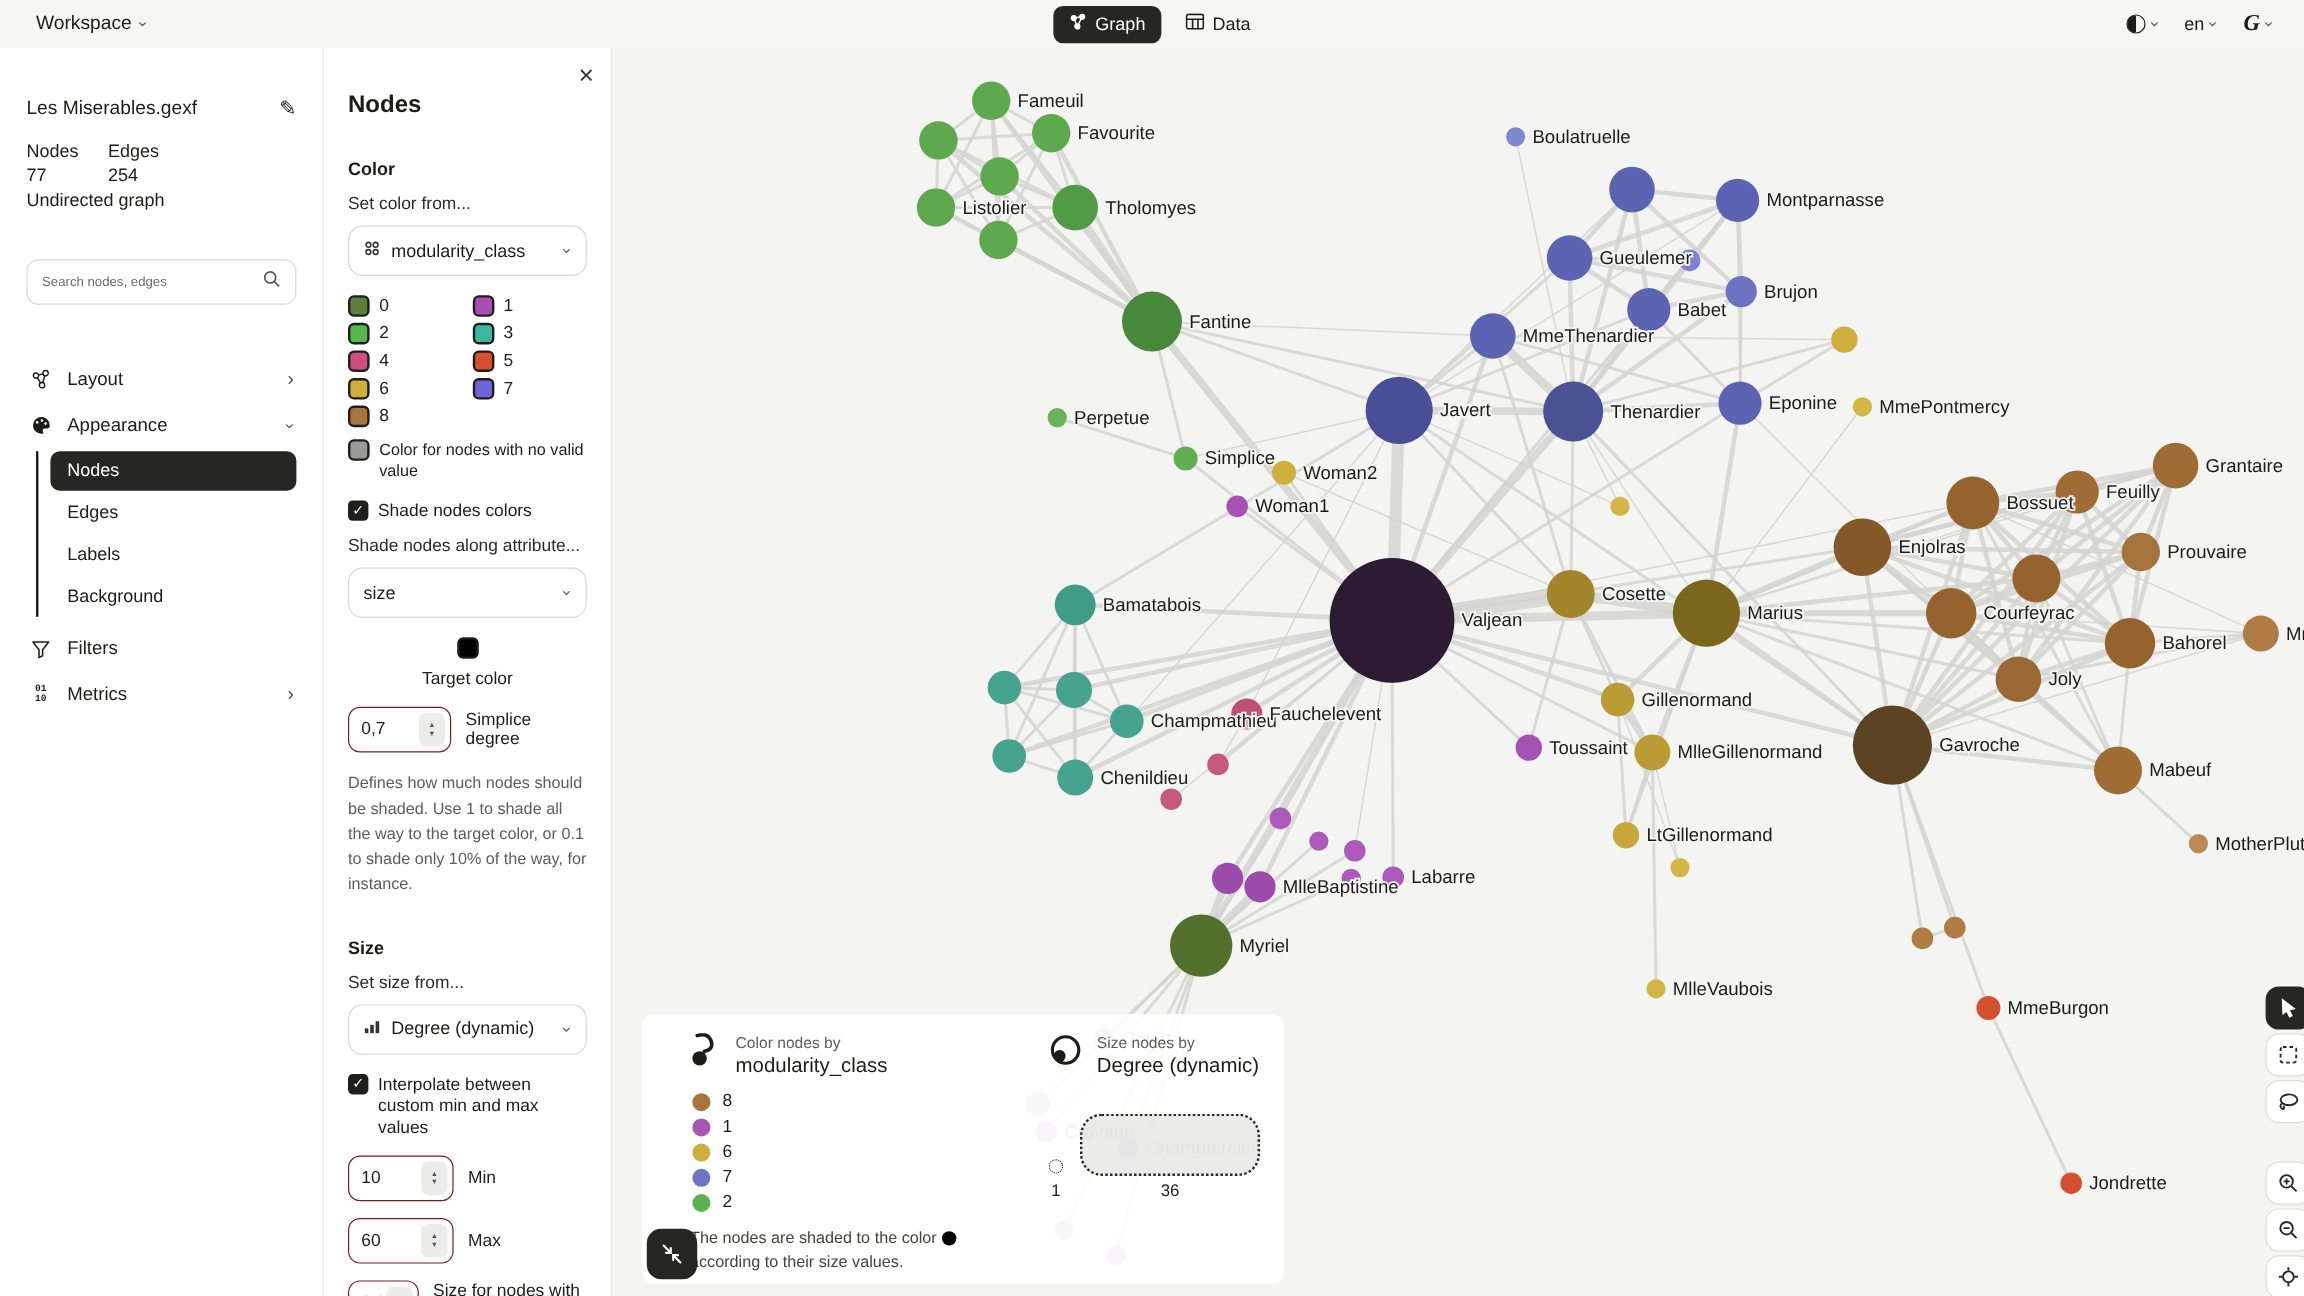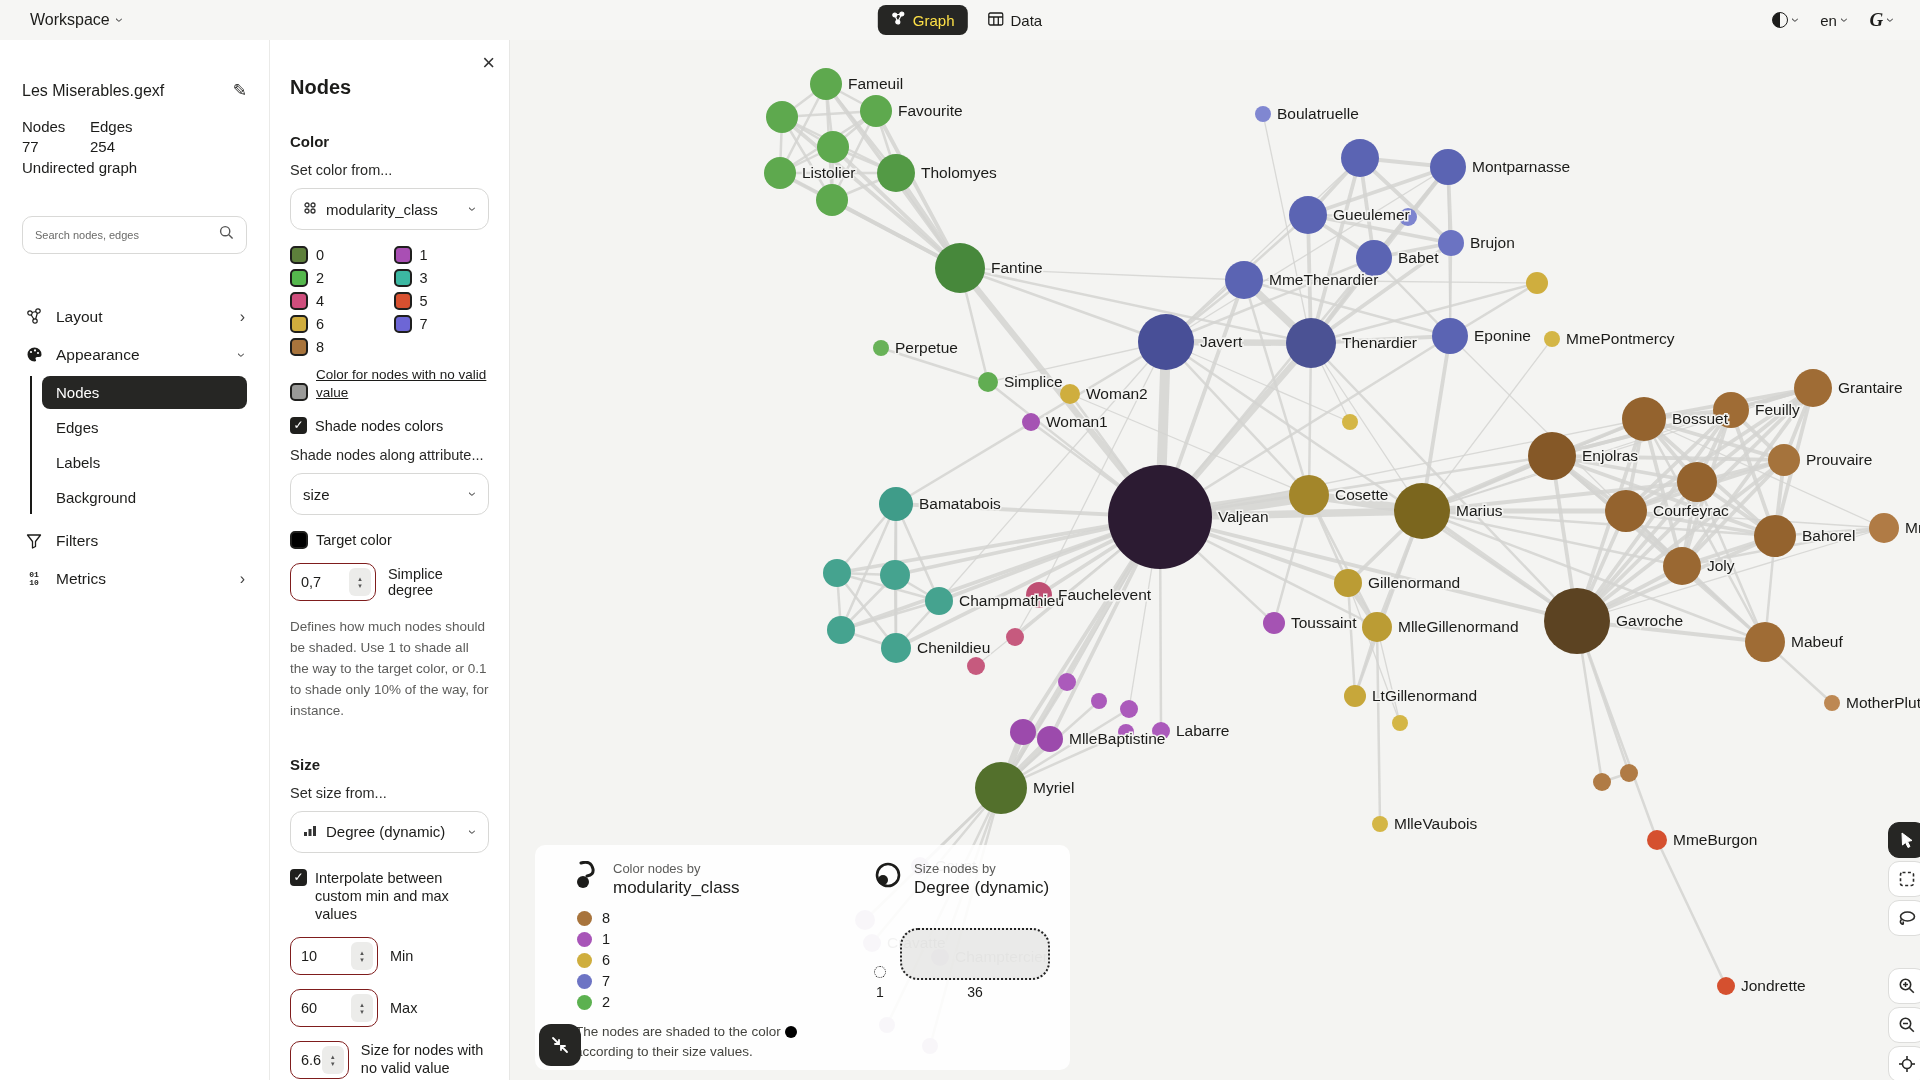--- a/index.html
+++ b/index.html
@@ -6,21 +6,21 @@
   html,body { width:1920px; height:1080px; overflow:hidden;
     font-family:"Liberation Sans", sans-serif; background:#f4f4f2; color:#1c1c1a; }
 
   
   .topbar { position:absolute; left:0; top:0; width:1920px; height:40px;
     background:#f6f6f4; display:flex; align-items:center; z-index:30; }
   .tb-left { position:absolute; left:30px; display:flex; align-items:center; gap:8px;
     font-size:16px; color:#1c1c1a; cursor:pointer; }
   .tb-center { position:absolute; left:50%; transform:translateX(-50%);
     display:flex; align-items:center; gap:20px; }
-  .tab-pill { display:flex; align-items:center; gap:7px; background:#262624; color:#fde047;
+  .tab-pill { display:flex; align-items:center; gap:7px; background:#262624; color:#ffffff;
     border-radius:8px; padding:6px 13px; font-size:15px; cursor:pointer; }
   .tab-plain { display:flex; align-items:center; gap:7px; color:#1c1c1a; font-size:15px; cursor:pointer; }
   .tb-right { position:absolute; right:26px; display:flex; align-items:center; gap:8px; }
   .tb-group { display:flex; align-items:center; gap:6px; margin-left:14px; cursor:pointer; font-size:15px; }
   .chev-down { display:inline-block; font-size:14px; color:#555; transform:rotate(90deg); line-height:1; }
   .chev-right { display:inline-block; font-size:16px; color:#444; line-height:1; }
   .halfmoon { width:16px; height:16px; border-radius:50%; border:1.5px solid #1c1c1a;
     background:linear-gradient(to right,#1c1c1a 50%,transparent 50%); }
   .gephi-logo { font-family:"Liberation Serif", serif; font-style:italic; font-size:19px; font-weight:bold; }
 
@@ -52,21 +52,21 @@
   .panel-close { position:absolute; top:12px; right:14px; font-size:22px; color:#333; cursor:pointer; line-height:1; }
   .panel-title { font-size:20px; font-weight:bold; margin-top:36px; }
   .sec-head { font-size:15px; font-weight:bold; margin-top:34px; }
   .sec-sub { font-size:14.5px; color:#2a2a28; margin-top:12px; }
   .select { margin-top:10px; height:42px; border:1px solid #d8d8d6; border-radius:12px;
     display:flex; align-items:center; gap:9px; padding:0 12px; font-size:15px; cursor:pointer; background:#fff; }
   .select .grow { flex:1; }
   .legend-grid { display:grid; grid-template-columns:1fr 1fr; gap:5px 8px; margin-top:16px; }
   .legend-item { display:flex; align-items:center; gap:8px; font-size:14.5px; }
   .swatch { width:18px; height:18px; border-radius:5px; border:2px solid #1f1f1d; flex:none; }
-  .novalid { display:flex; gap:8px; margin-top:10px; font-size:13.5px; line-height:1.3; align-items:flex-end;text-decoration:underline; }
+  .novalid { display:flex; gap:8px; margin-top:10px; font-size:13.5px; line-height:1.3; align-items:flex-start; }
   .check-row { display:flex; gap:8px; margin-top:16px; font-size:14.5px; align-items:flex-start; line-height:1.25; }
   .checkbox { width:17px; height:17px; background:#1f1f1d; border-radius:4px; color:#fff;
     font-size:12px; display:flex; align-items:center; justify-content:center; flex:none; cursor:pointer; }
   .num-row { display:flex; align-items:center; gap:12px; margin-top:14px; font-size:14.5px; }
   .num-input { width:88px; height:38px; border:1px solid #7f1d1d; border-radius:10px;
     display:flex; align-items:center; padding:0 4px 0 10px; font-size:14.5px; overflow:hidden; }
   .num-input .val { flex:1; white-space:nowrap; overflow:hidden; }
   .spinner { width:22px; height:28px; background:#ececea; border-radius:6px; display:flex;
     flex-direction:column; align-items:center; justify-content:center; font-size:7px; color:#555; line-height:1.1; cursor:pointer; }
   .help { font-size:13.5px; color:#5c5c5a; line-height:1.55; margin-top:16px; }
@@ -298,21 +298,21 @@
   </div>
   <div class="check-row">
     <span class="checkbox">✓</span>
     <span>Shade nodes colors</span>
   </div>
   <div class="sec-sub">Shade nodes along attribute...</div>
   <div class="select">
     <span class="grow">size</span>
     <span class="chev-down">›</span>
   </div>
-  <div class="check-row" style="align-items:center;">
+  <div class="check-row" style="align-items:center;flex-direction:column;">
     <span class="swatch" id="target-swatch" style="background: rgb(0, 0, 0);"></span>
     <span>Target color</span>
   </div>
   <div class="num-row">
     <div class="num-input">
       <span class="val">0,7</span>
       <span class="spinner">
           <span>▴</span>
           <span>▾</span>
         </span>

